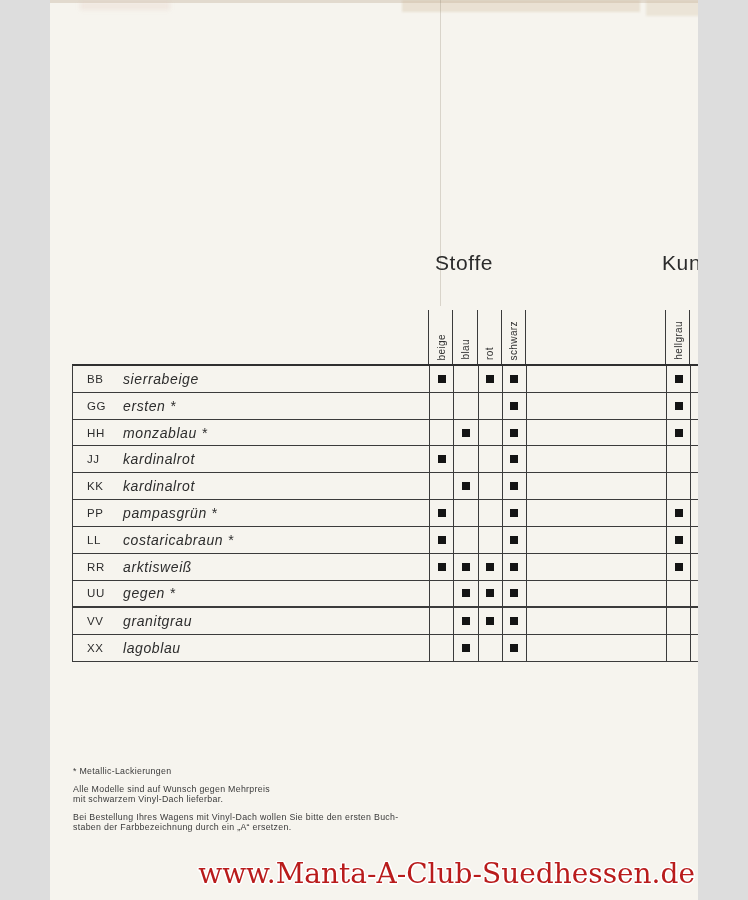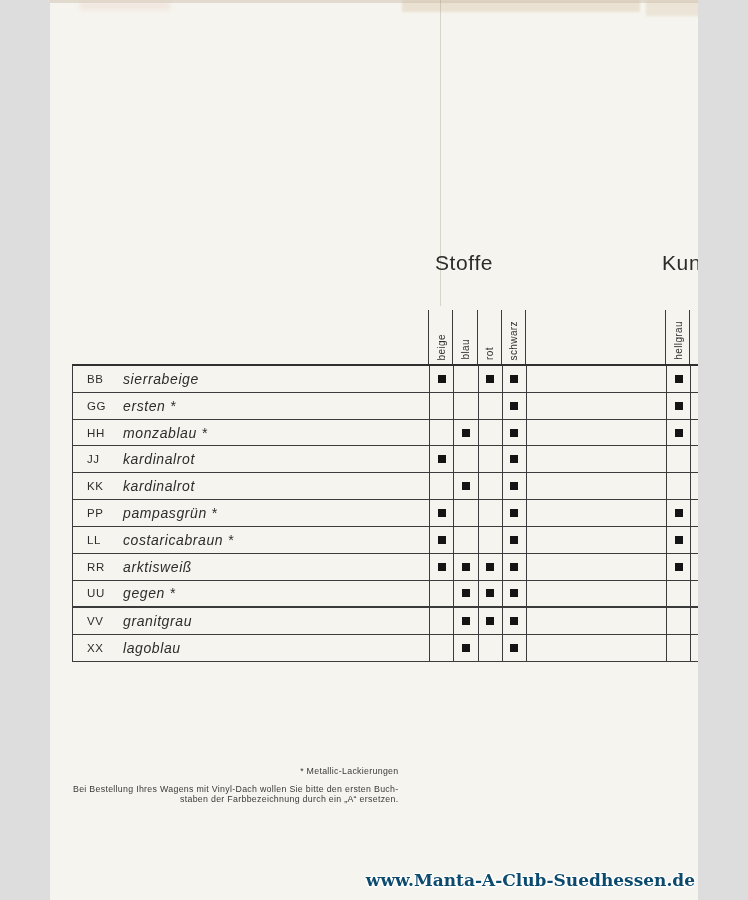--- a/index.html
+++ b/index.html
@@ -45,26 +45,26 @@
   .row:nth-child(9) { border-bottom-width:2px; }
   .code  { position:absolute; left:14px; top:50%; transform:translateY(-50%); font-size:11.5px; letter-spacing:0.6px; color:#2d2d2d; }
   .cname { position:absolute; left:50px; top:50%; transform:translateY(-50%); font-size:14px; letter-spacing:0.6px; color:#2d2d2d; white-space:nowrap;font-style:italic; }
   .markgroup { position:absolute; top:0; bottom:0; display:flex; border-right:1px solid var(--line,#3b3b3b); }
   .mg0 { left:356px; width:98px; }
   .mg1 { left:593px; width:97px; }
   .markcell { flex:1; border-left:1px solid var(--line,#3b3b3b); display:flex; align-items:center; justify-content:center; }
   .sq { width:8px; height:8px; background:var(--mark,#141414); }
 
   .footnotes { position:absolute; left:23px; top:766px; font-size:8.8px; line-height:10.5px; letter-spacing:0.3px; color:#3a3a3a; }
-  .footnotes p { white-space:pre-line; margin-bottom:7px;text-align:right; }
+  .footnotes p { white-space:pre-line; margin-bottom:7px; }
 
   .watermark {
     position:absolute; right:3px; bottom:10px;
-    font-family:"DejaVu Serif", serif; font-weight:700; font-size:17px;
-    color:#0c4a6e; white-space:nowrap;
+    font-family:"DejaVu Serif", serif; font-weight:400; font-size:28px;
+    color:#b91c1c; white-space:nowrap;
     text-shadow:-1.5px 0 0 #fff, 1.5px 0 0 #fff, 0 -1.5px 0 #fff, 0 1.5px 0 #fff,
                 -1px -1px 0 #fff, 1px -1px 0 #fff, -1px 1px 0 #fff, 1px 1px 0 #fff;
   }
 </style>
 </head>
 <body>
 
 <div class="page">
 
   <div class="band band-top-edge"></div>
@@ -386,19 +386,21 @@
             <div class="markcell">
               <span class="sq"></span>
             </div>
           </div>
         </div>
       </div>
   </div>
 
   <div class="footnotes">
     <p>* Metallic-Lackierungen</p>
+    <p>Alle Modelle sind auf Wunsch gegen Mehrpreis
+mit schwarzem Vinyl-Dach lieferbar.</p>
     <p>Bei Bestellung Ihres Wagens mit Vinyl-Dach wollen Sie bitte den ersten Buch-
 staben der Farbbezeichnung durch ein „A“ ersetzen.</p>
   </div>
 
   <div class="watermark">www.Manta-A-Club-Suedhessen.de</div>
 
 </div>
 
 </body></html>

